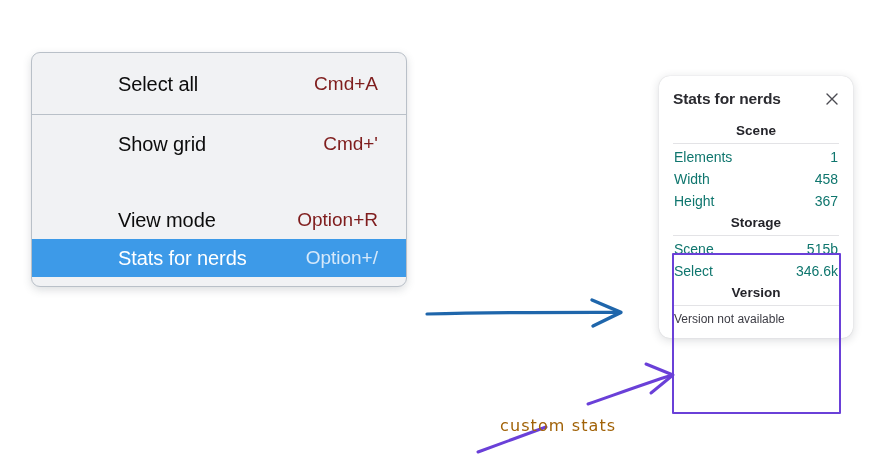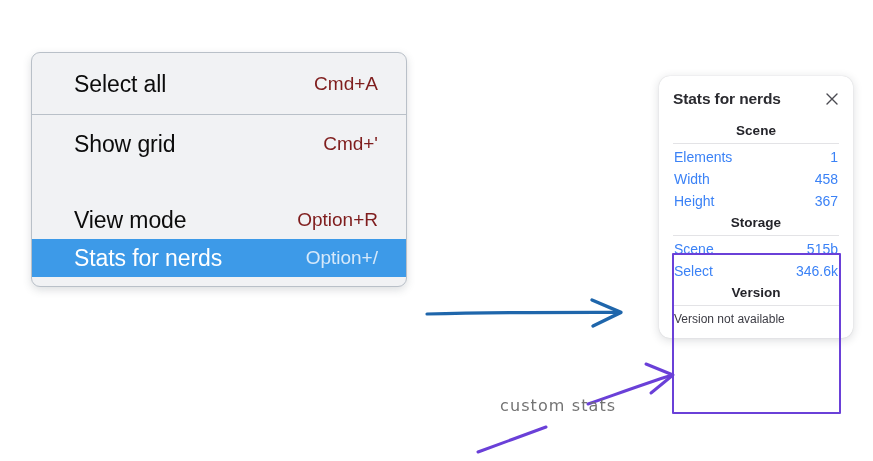--- a/index.html
+++ b/index.html
@@ -58,24 +58,25 @@
   }
   .menu-item {
     display: flex;
     align-items: center;
     justify-content: space-between;
     height: 38px;
     padding: 0 28px 0 42px;
     box-sizing: border-box;
   }
   .menu-item .label {
-    font-size: 23px;
+    font-size: 20px;
     color: #0c0c0c;
     letter-spacing: -0.1px;
     white-space: nowrap;
+    margin-left: 44px;
   }
   .menu-item .shortcut {
     font-size: 19px;
     color: #7f1d1d;
     white-space: nowrap;
   }
   .menu-item.selected {
     background: #3d9ae8;
   }
   .menu-item.selected .label {
@@ -126,21 +127,21 @@
   .rule {
     height: 1px;
     background: #e3e3e6;
     margin: 0 3px 2px 3px;
   }
   .stat-row {
     display: flex;
     align-items: center;
     justify-content: space-between;
     font-size: 14px;
-    color: #3b82f6;
+    color: #0f766e;
     padding: 3px 4px 3px 4px;
   }
   .stat-row .k { white-space: nowrap; }
   .stat-row .v { white-space: nowrap; }
   .version-text {
     font-size: 12px;
     color: #3c3c44;
     padding: 4px 4px 2px 4px;
     white-space: nowrap;
   }
@@ -155,25 +156,25 @@
     border: 2px solid #6a40d8;
     border-radius: 1px;
     box-sizing: border-box;
     z-index: 4;
     pointer-events: none;
   }
 
   .hand-text {
     position: absolute;
     left: 500px;
-    top: 396px;
+    top: 416px;
     font-family: "DejaVu Sans", sans-serif;
     font-size: 16px;
     letter-spacing: 1.1px;
-    color: #737373;
+    color: #a16207;
     white-space: nowrap;
     z-index: 6;
   }
 </style>
 </head>
 <body>
 
 <div id="stage">
 
   <div class="menu">

